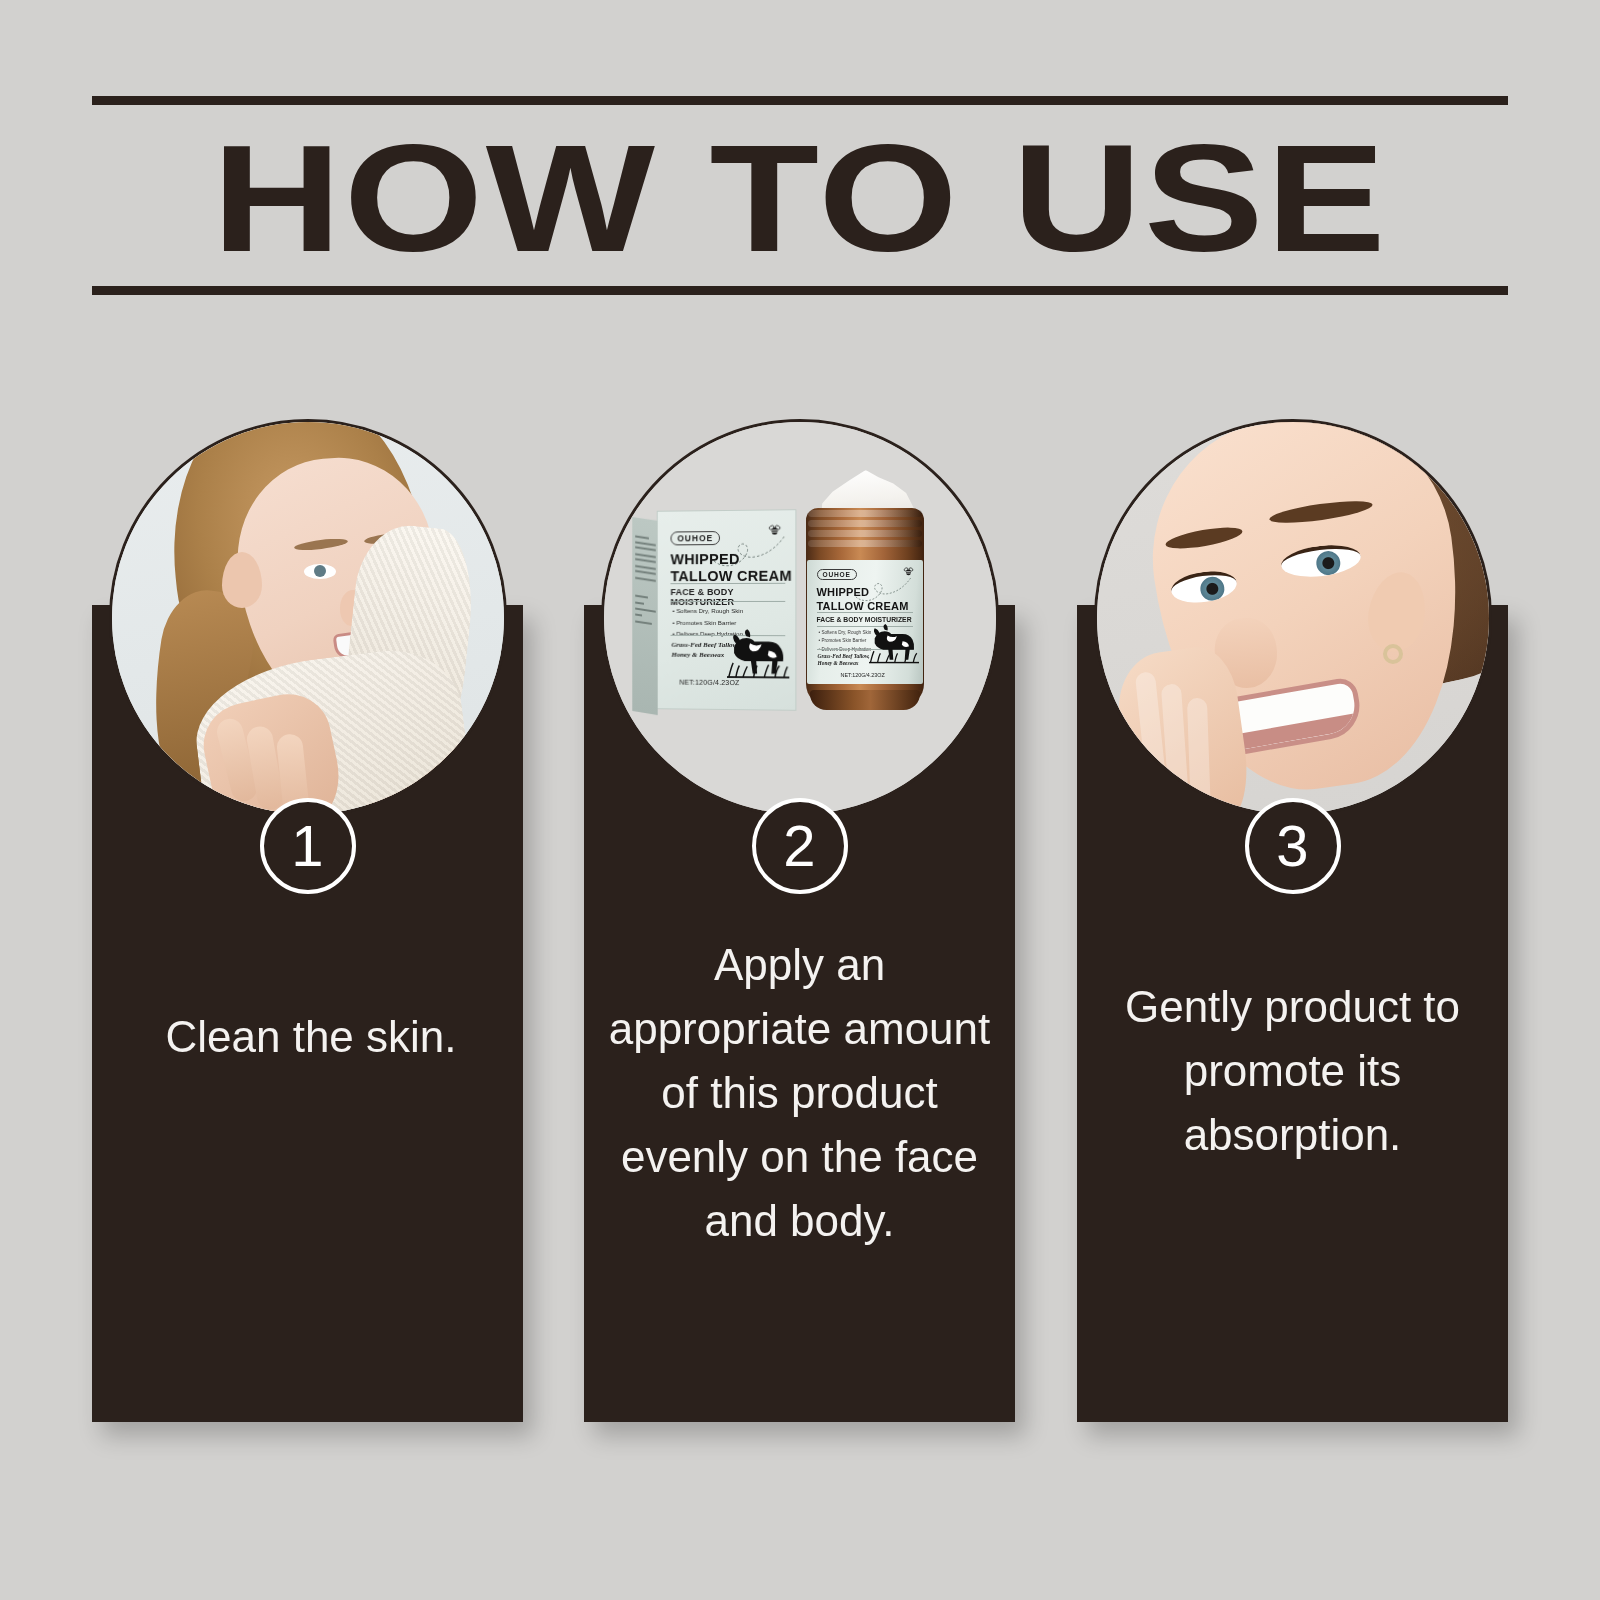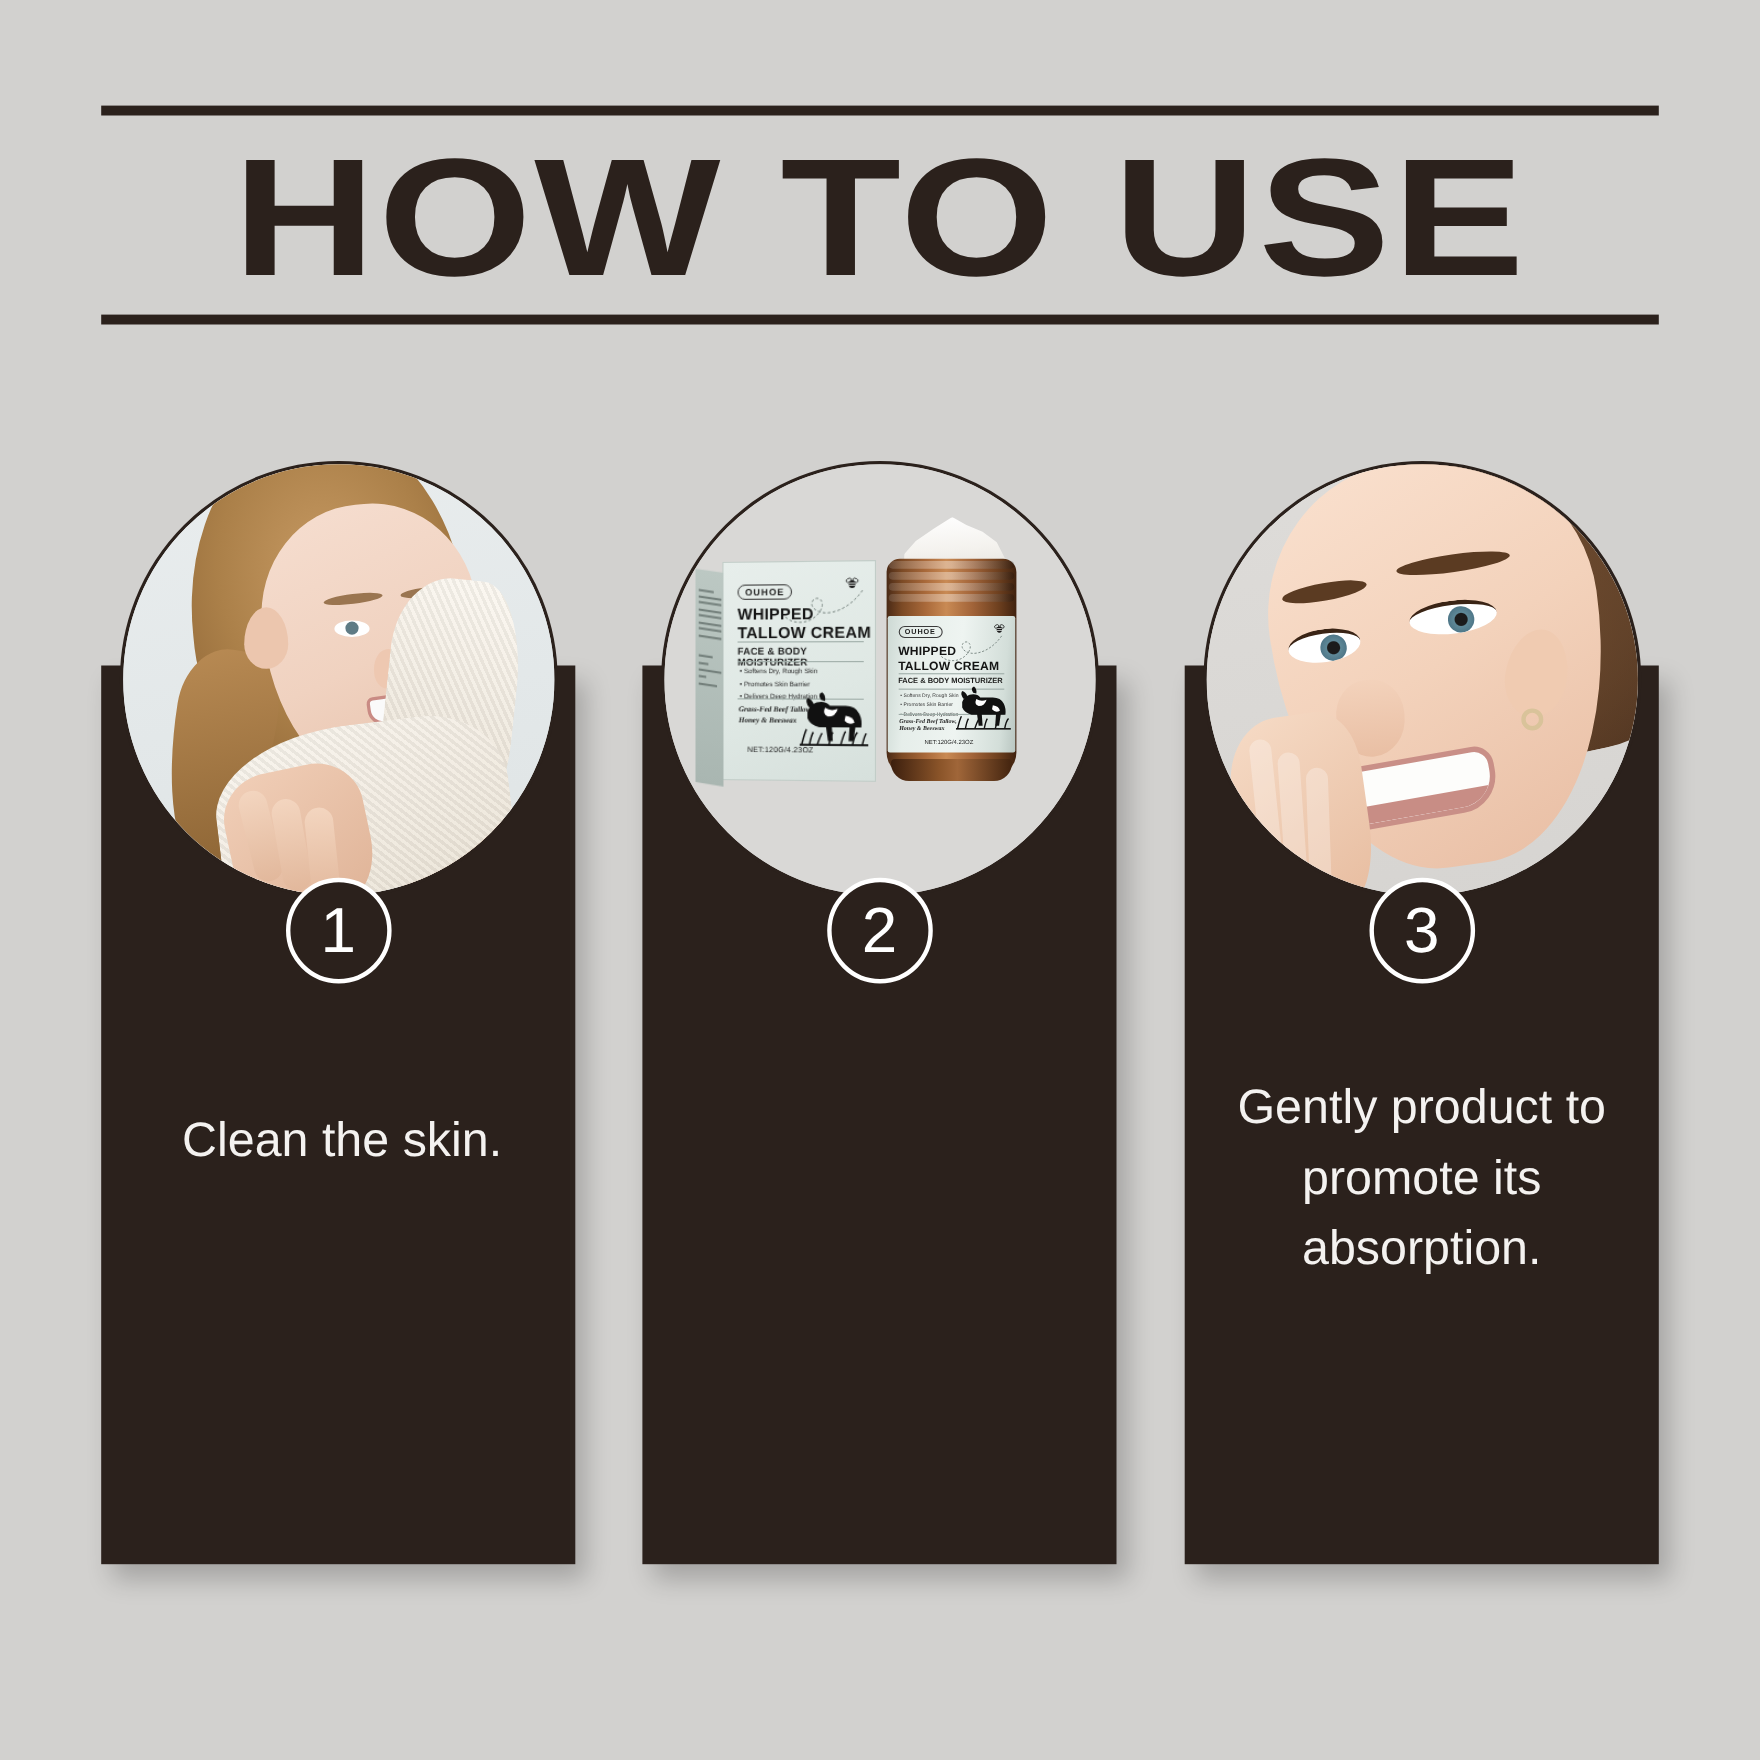--- a/index.html
+++ b/index.html
@@ -477,20 +477,21 @@
             <rect x="0" y="55" width="70" height="2" fill="#111"></rect>
           </svg>
         </div>
         <div class="base"></div>
       </div>
 
     </div>
   </div>
 
   <div class="badge">2</div>
+  <div class="caption" id="cap-2">Apply an appropriate amount of this product evenly on the face and body.</div>
 </div>
 
 <div class="panel" id="panel-3">
 
   <div class="media-circle">
     <div class="ph" id="photo3">
       <div class="hair"></div>
       <div class="face"></div>
       <div class="ear"></div>
       <div class="earring"></div>

